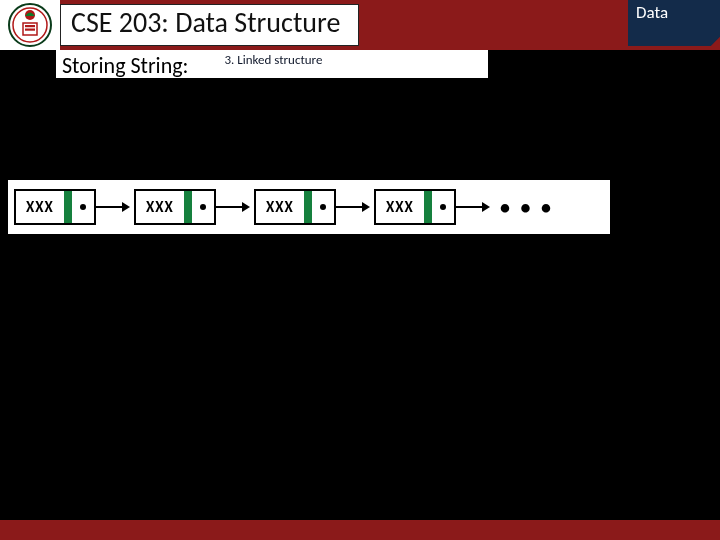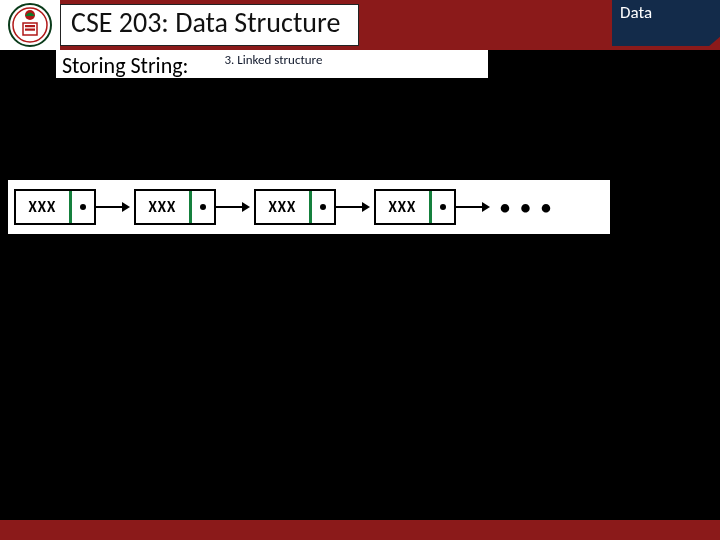--- a/index.html
+++ b/index.html
@@ -39,21 +39,21 @@
   }
   .title-text {
     font-size: 28px;
     color: #111;
     white-space: nowrap;
   }
   .badge {
     position: absolute;
     top: 0;
     right: 0;
-    width: 108px;
+    width: 92px;
     height: 46px;
     background: #132b4a;
     color: #fff;
     font-size: 17px;
     line-height: 1.15;
     padding: 3px 6px 3px 8px;
     clip-path: polygon(0 0, 100% 0, 100% 80%, 90% 100%, 0 100%);
   }
   .subhead {
     display: flex;
@@ -96,21 +96,21 @@
     margin-right: 4px;
   }
   .node .data {
     width: 56px;
     display: flex;
     align-items: center;
     justify-content: center;
     font-size: 15px;
     font-weight: bold;
     letter-spacing: 1px;
-    border-right: 3px solid #15803d;
+    border-right: 8px solid #15803d;
   }
   .node .ptr {
     width: 22px;
     display: flex;
     align-items: center;
     justify-content: center;
     position: relative;
   }
   .node .ptr .dot {
     width: 6px; height: 6px; background:#000; border-radius:50%;

